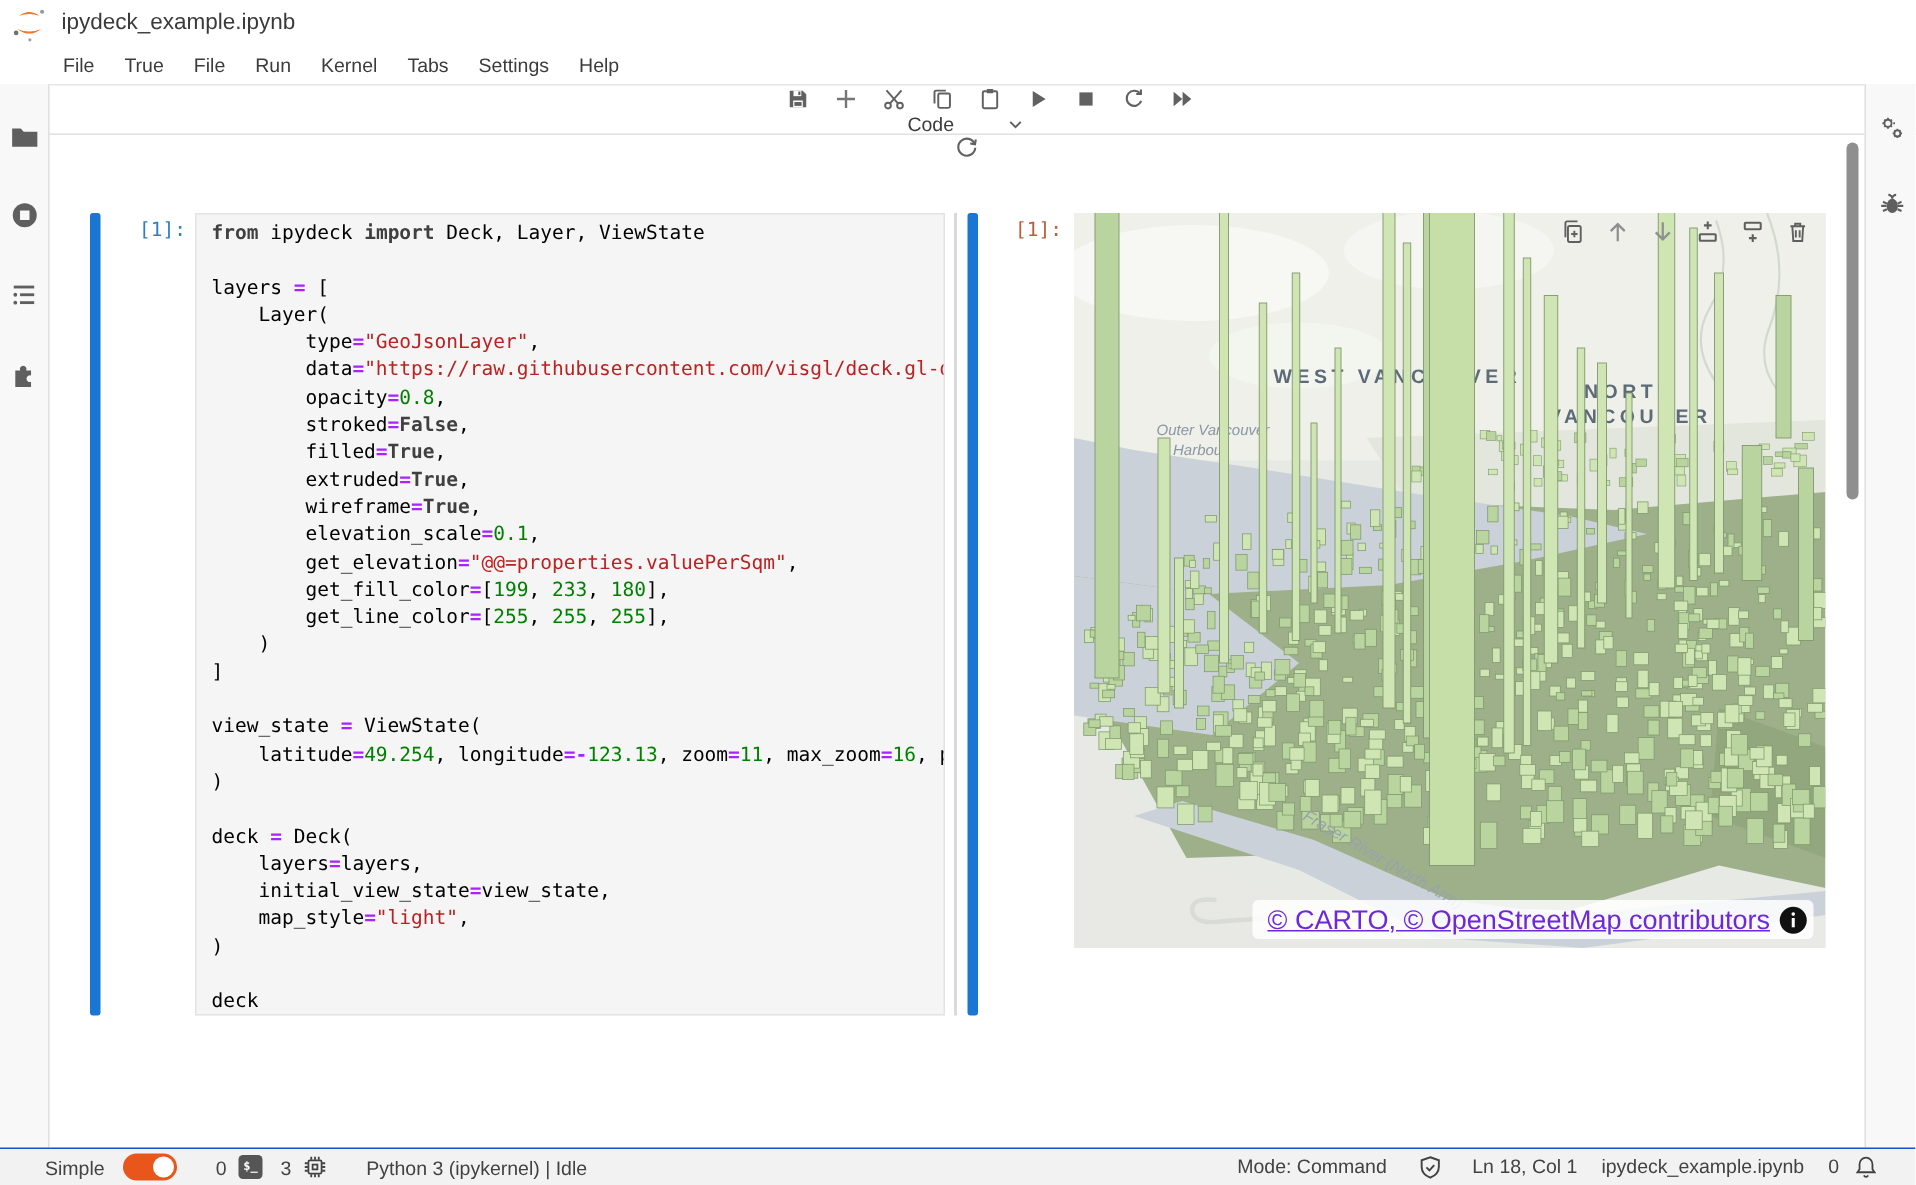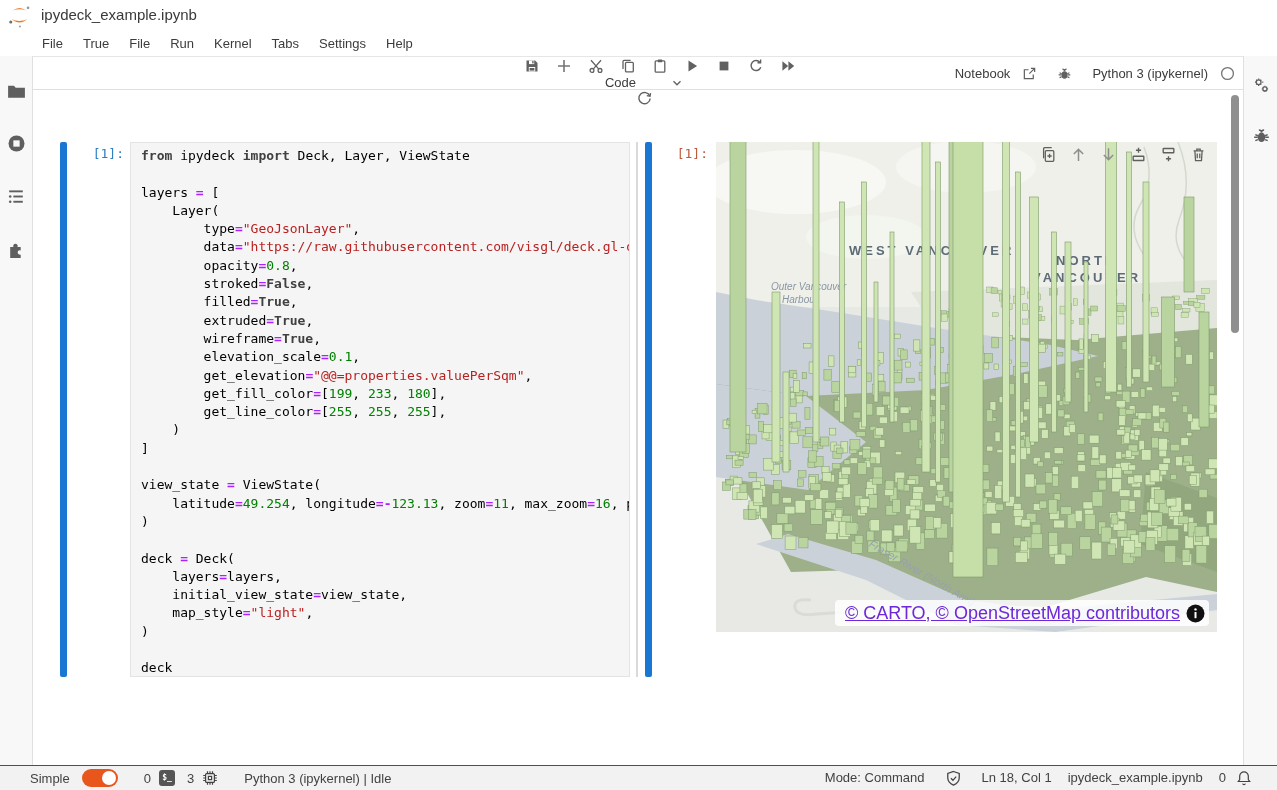--- a/index.html
+++ b/index.html
@@ -164,35 +164,20 @@
       <svg viewBox="0 0 16 16" width="14" height="14" fill="none" stroke="#616161" stroke-width="1.5">
           <path d="M4 6l4 4 4-4"></path>
         </svg>
     </div>
     <span class="tb-btn" style="margin-left:12px">
       <svg viewBox="0 0 18 18" width="17" height="17" fill="none" stroke="#616161" stroke-width="1.5">
           <path d="M14.6 6.4A6 6 0 1 0 15 9"></path>
           <path d="M15.4 3.2l-.6 3.4-3.4-.6"></path>
         </svg>
     </span>
-    <div class="tb-right">
-      <span class="txt">Notebook</span>
-      <svg viewBox="0 0 16 16" width="15" height="15" fill="none" stroke="#616161" stroke-width="1.3">
-          <path d="M12 9v4.5H2.5V4H7"></path>
-          <path d="M9.5 2.5h4v4M13.2 2.8L7.8 8.2"></path>
-        </svg>
-      <svg viewBox="0 0 16 16" width="15" height="15" style="margin-left:8px" fill="#616161">
-          <ellipse cx="8" cy="9.5" rx="3.2" ry="4"></ellipse>
-          <path d="M8 5.5a2.2 2.2 0 0 1 2.2-2.2M8 5.5a2.2 2.2 0 0 0-2.2-2.2M2.8 7.2l2.2 1M13.2 7.2l-2.2 1M2.8 12.4l2.2-1M13.2 12.4l-2.2-1M1.8 9.5h3M14.2 9.5h-3" stroke="#616161" stroke-width="1.2" fill="none"></path>
-        </svg>
-      <span class="txt" style="margin-left:8px">Python 3 (ipykernel)</span>
-      <svg viewBox="0 0 16 16" width="15" height="15" fill="none" stroke="#757575" stroke-width="1.4">
-          <circle cx="8" cy="8" r="6.3"></circle>
-        </svg>
-    </div>
   </div>
 
   <div class="sidebar-left">
     <svg class="side-icon" style="top:25px" viewBox="0 0 20 20">
         <path d="M2 4.5h5.5l1.8 2H18v9.5H2z" fill="#5f5f5f"></path>
       </svg>
     <svg class="side-icon" style="top:77px" viewBox="0 0 20 20">
         <circle cx="10" cy="10" r="7.6" fill="#5f5f5f"></circle>
         <rect x="7" y="7" width="6" height="6" fill="#f8f8f8"></rect>
       </svg>

